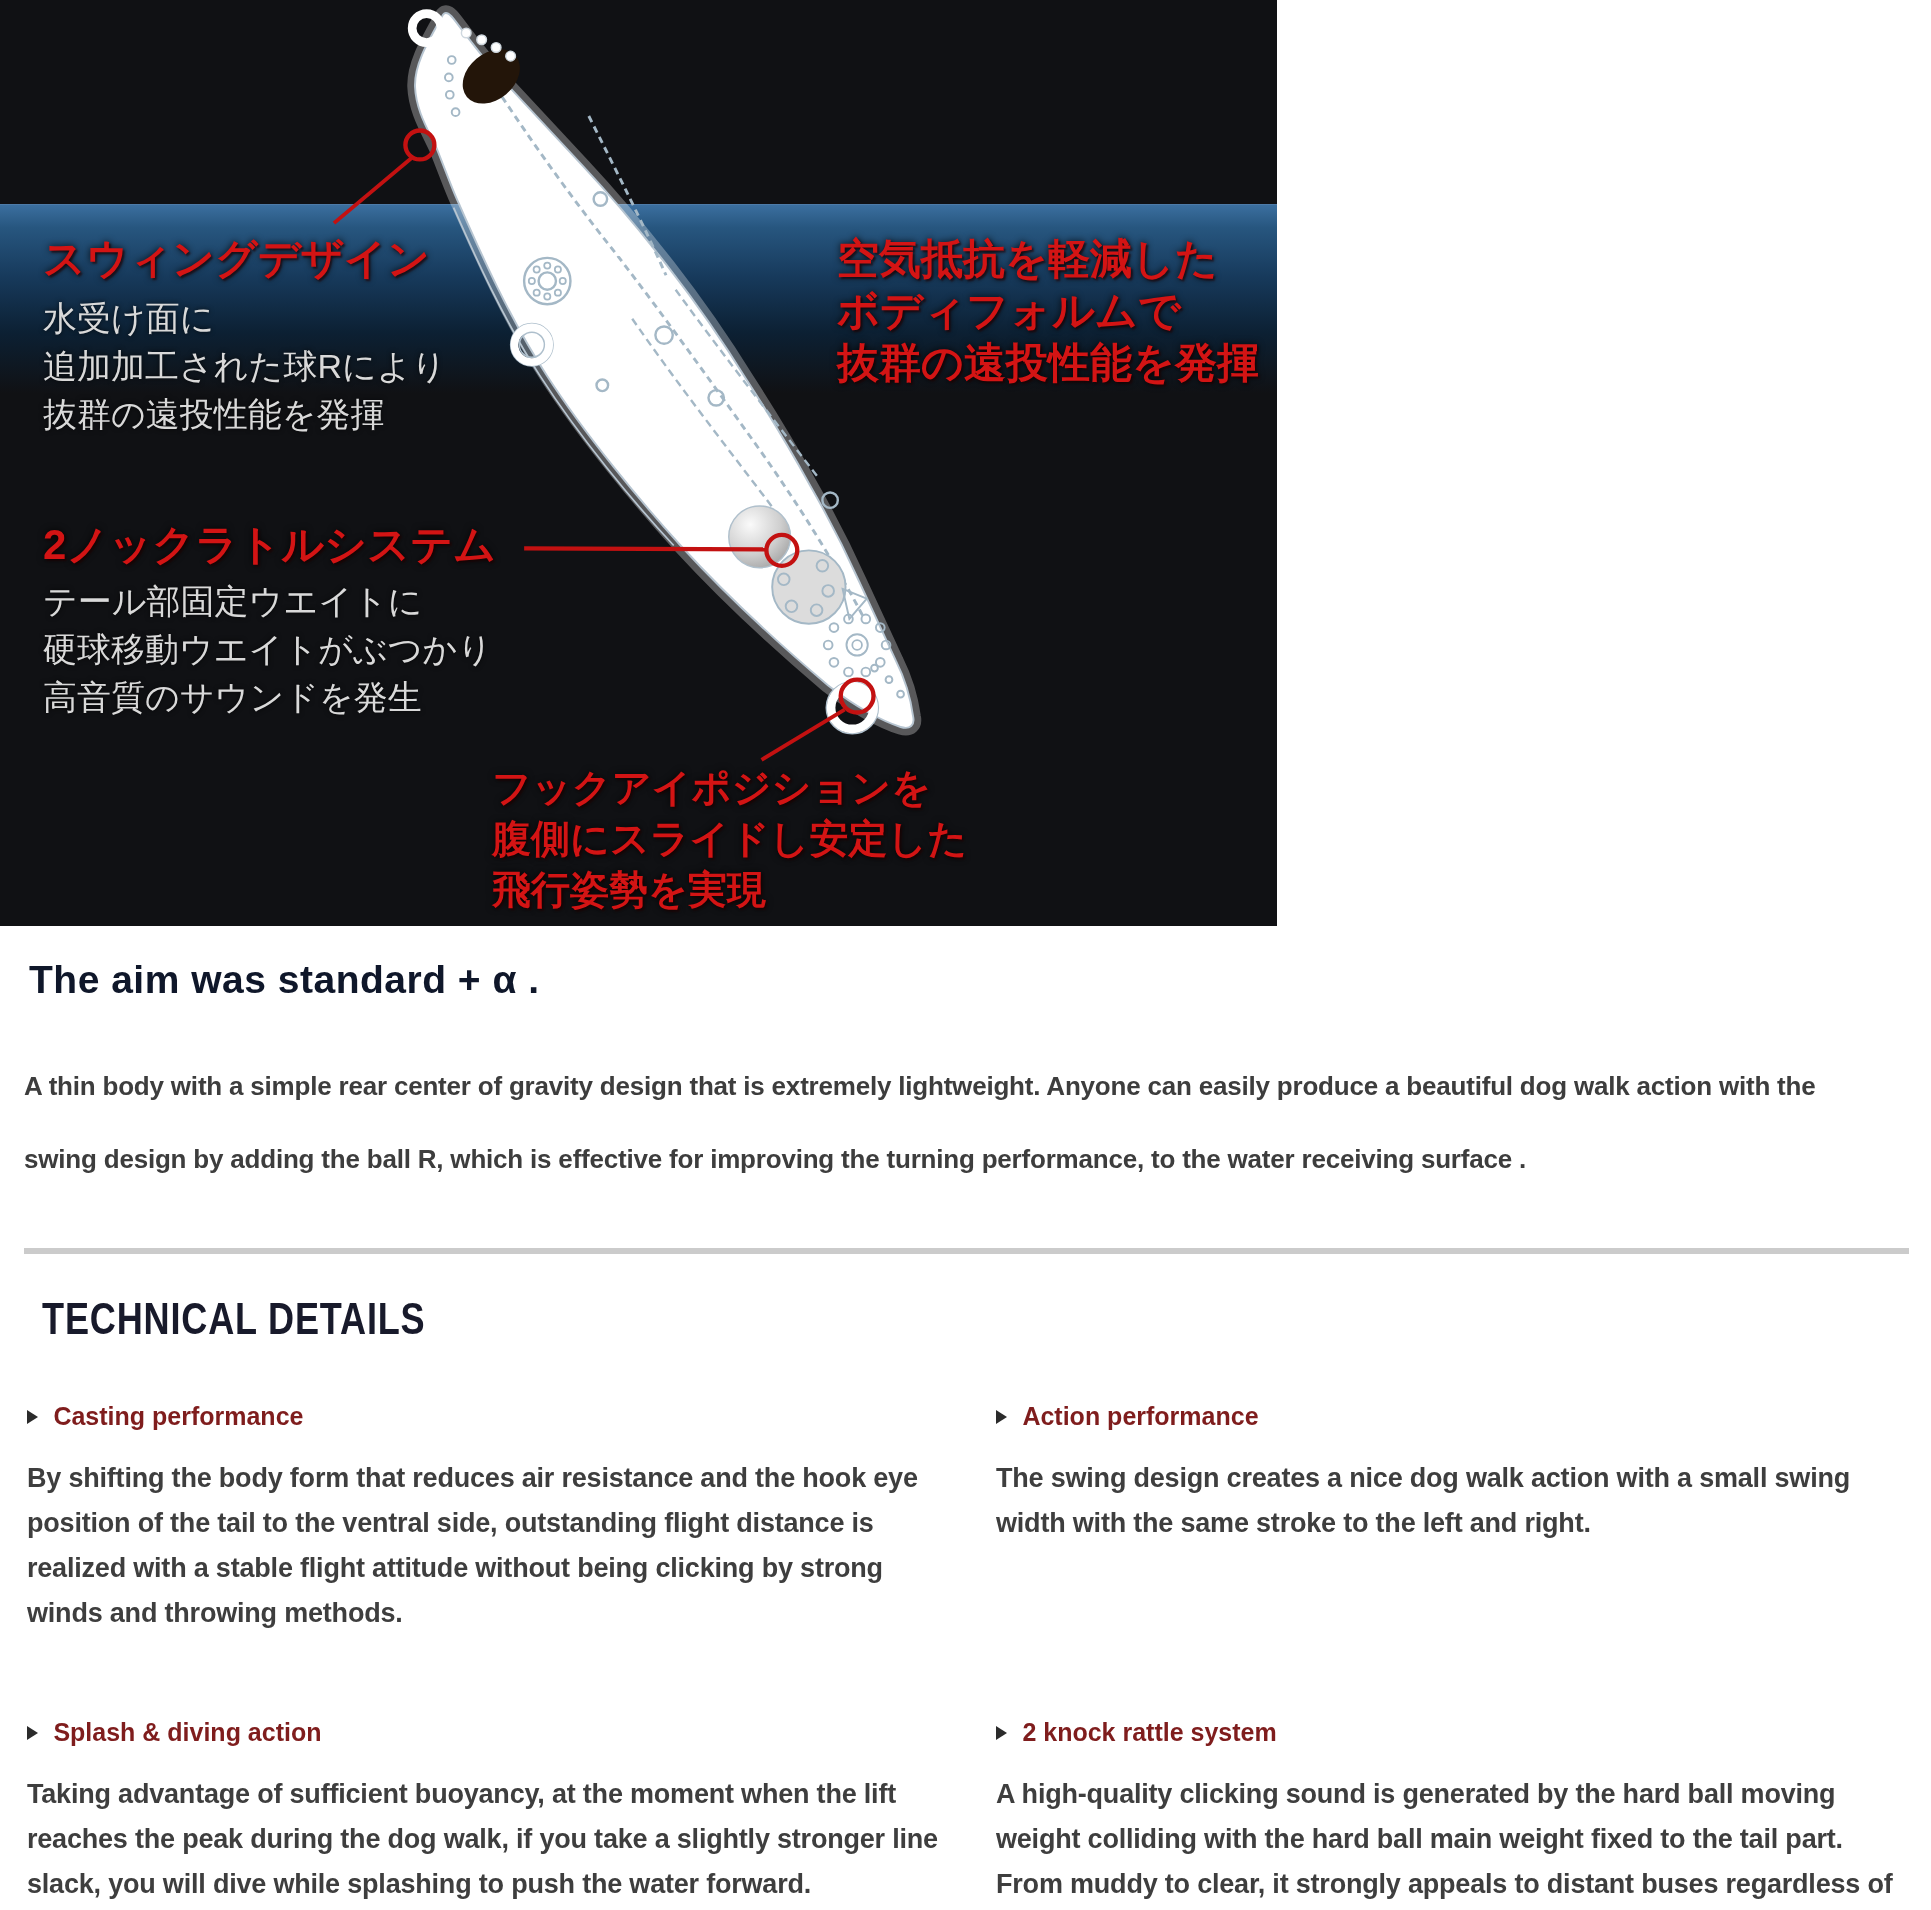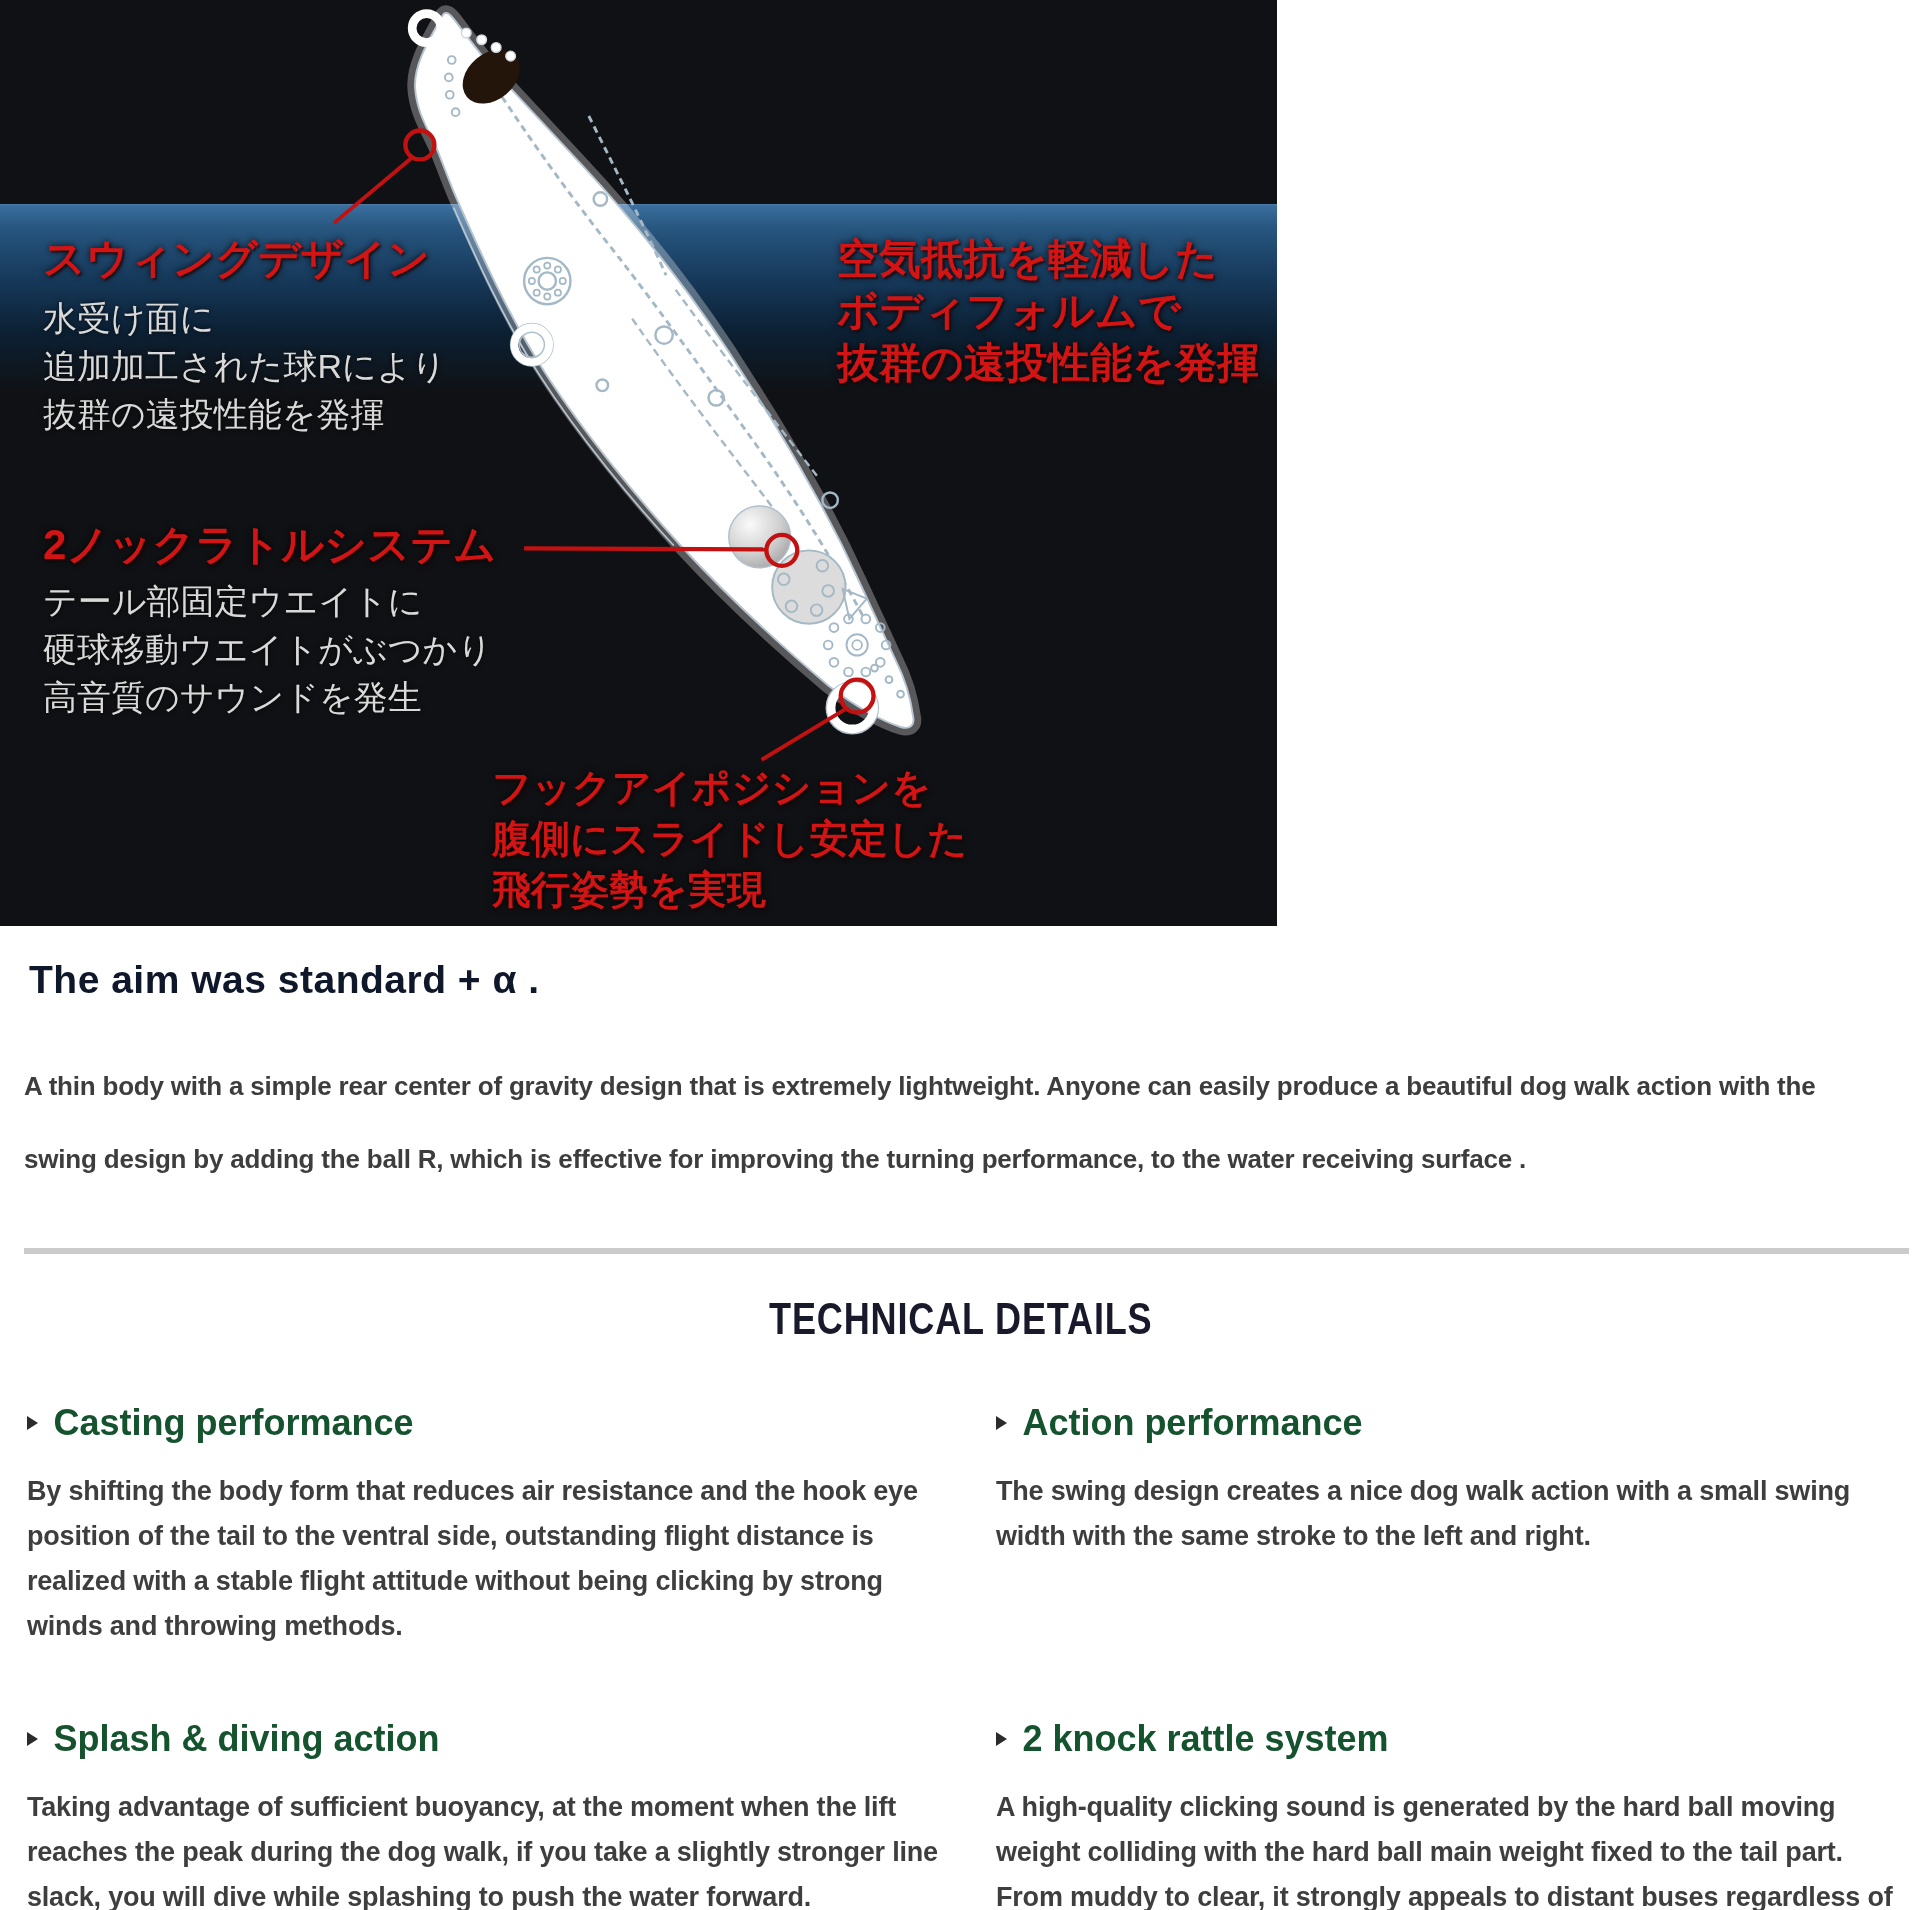--- a/index.html
+++ b/index.html
@@ -29,26 +29,26 @@
 
   
   .intro-heading{position:absolute;left:29px;top:958px;margin:0;font-size:39px;font-weight:bold;
     color:#0f172a;letter-spacing:0.5px;text-align:right;}
   .intro-body{position:absolute;left:24px;top:1050px;width:1854px;margin:0;
     font-size:26px;line-height:73px;font-weight:600;color:#3d3d3d;letter-spacing:-0.2px;}
 
   .divider{position:absolute;left:24px;top:1248px;width:1885px;height:5.8px;background:#cbcbcb;}
 
   
-  .tech-title-wrap{position:absolute;left:0;top:1294px;width:1921px;margin:0;text-align:center;}
+  .tech-title-wrap{position:absolute;left:0;top:1294px;width:1921px;margin:0;}
   .tech-title{display:inline-block;font-size:44px;font-weight:bold;color:#181a2b;
     letter-spacing:1px;transform:scaleX(.82);transform-origin:center;}
 
   .tsec{position:absolute;}
-  .tsec-head{display:flex;align-items:center;font-size:36px;font-weight:bold;color:#14532d;}
+  .tsec-head{display:flex;align-items:center;font-size:25px;font-weight:bold;color:#7f1d1d;}
   .tri{width:0;height:0;border-left:11.6px solid #2b2b2b;border-top:7.7px solid transparent;
     border-bottom:7.7px solid transparent;margin-right:15.4px;flex:0 0 auto;}
   .tsec-body{margin:0;font-size:27px;line-height:45px;font-weight:600;color:#3e3e3e;letter-spacing:-0.2px;}
   .s0{left:27px;top:1402px;width:927px;}
   .s1{left:996px;top:1402px;width:903px;}
   .s2{left:27px;top:1718px;width:927px;}
   .s3{left:996px;top:1718px;width:903px;}
   .tsec-body{margin-top:25px;}
 </style>
 </head>

